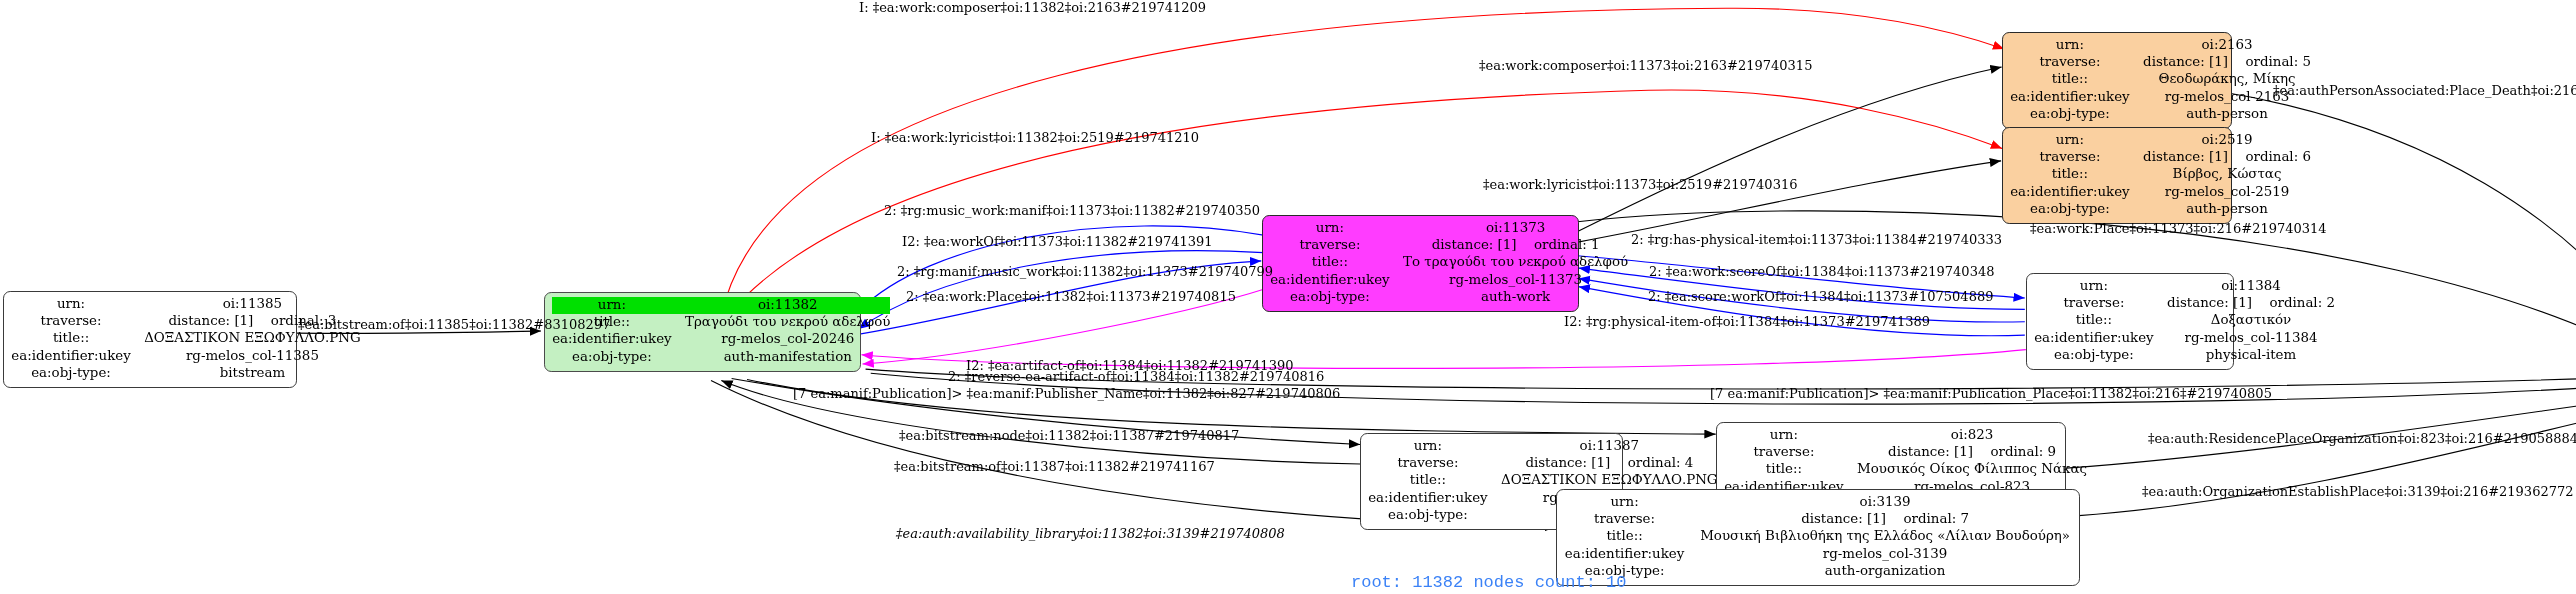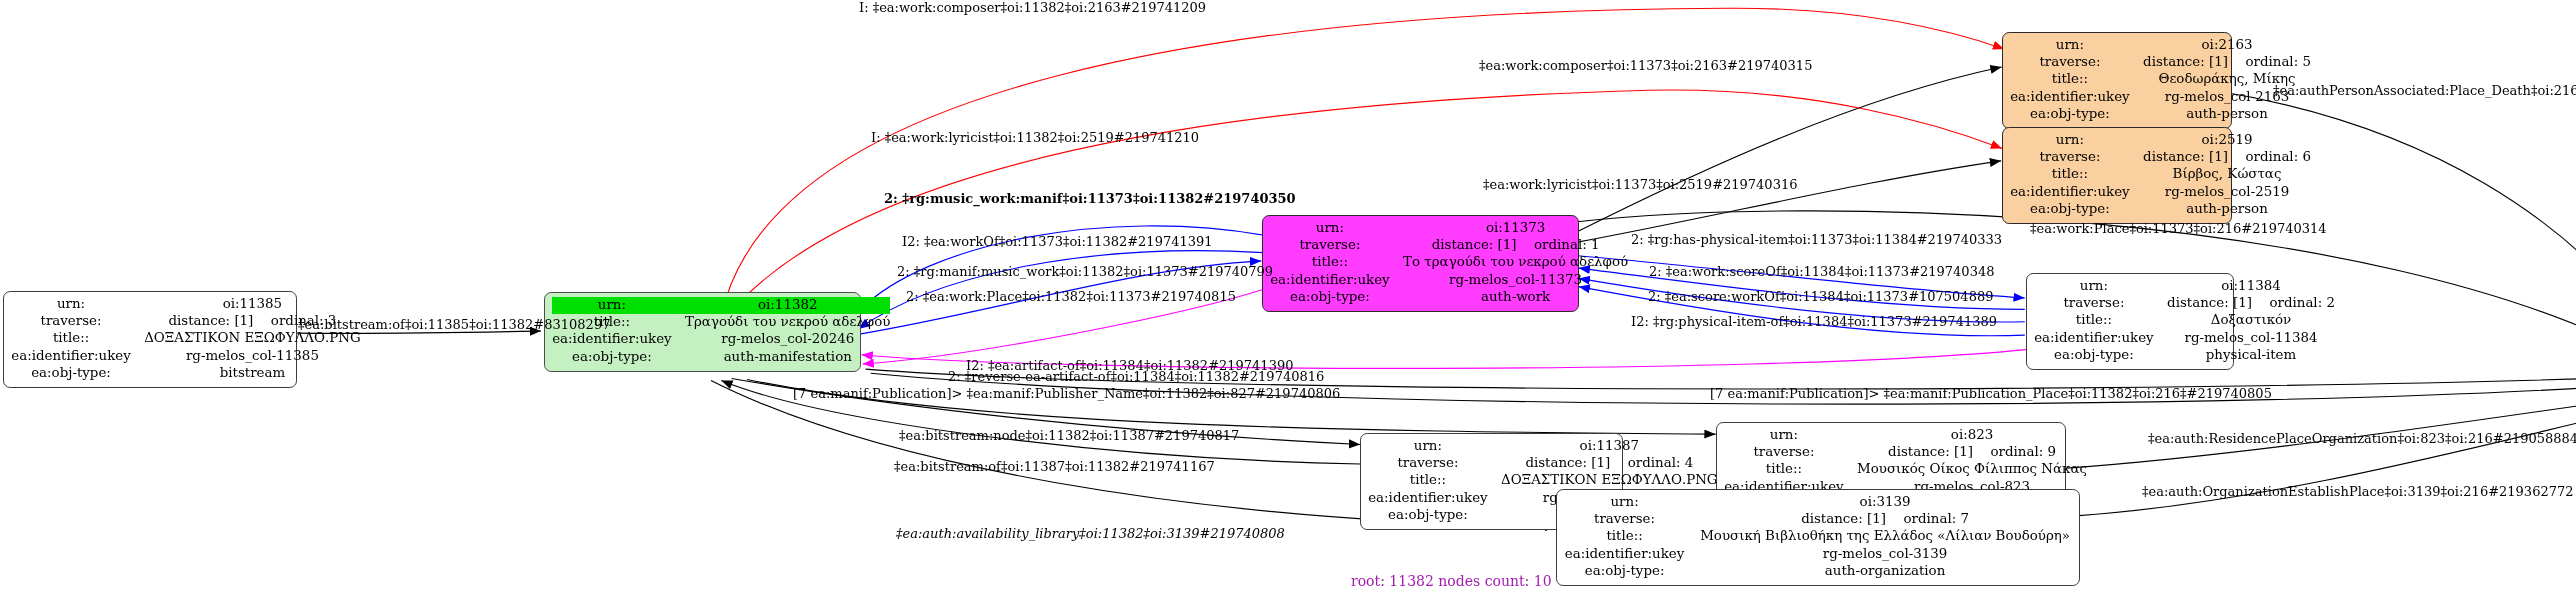--- a/index.html
+++ b/index.html
@@ -17,21 +17,21 @@
   .node td{font-size:13.4px;line-height:1.22;white-space:nowrap;
            vertical-align:top;padding:0 0 1px 0;color:#000;}
   .node td.k{padding-right:13.4px;}
   .node td.v{}
   .hl-row td{background:#00e000;}
   .hl-row td.k{background:#00e000;}
   .ordsp{display:inline-block;width:17.5px;}
 
   .elabel{position:absolute;font-size:13px;color:#000;white-space:nowrap;
           line-height:1;}
-  .footer{position:absolute;font-size:14px;color:#a21caf;white-space:nowrap;}
+  .footer{position:absolute;font-size:17px;color:#3b82f6;white-space:nowrap;font-family:Liberation Mono, monospace;}
 </style>
 </head>
 <body>
 
 <div id="canvas">
 
 <svg id="edges" viewBox="0 0 5584 1154" preserveAspectRatio="none">
   <defs>
     <marker id="ah-black" markerWidth="12" markerHeight="12" refX="10" refY="4" orient="auto" markerUnits="strokeWidth">
       <path d="M0,0 L10,4 L0,8 z" fill="#000000"></path>
@@ -333,29 +333,29 @@
     </tr>
   </tbody>
       </table>
 </div>
 
 <div class="elabel" style="left:859px; top:1px;">I: ‡ea:work:composer‡oi:11382‡oi:2163#219741209</div>
 <div class="elabel" style="left:1479px; top:59px;">‡ea:work:composer‡oi:11373‡oi:2163#219740315</div>
 <div class="elabel" style="left:2273px; top:84px;">‡ea:authPersonAssociated:Place_Death‡oi:2163‡oi:216#221129901</div>
 <div class="elabel" style="left:871px; top:131px;">I: ‡ea:work:lyricist‡oi:11382‡oi:2519#219741210</div>
 <div class="elabel" style="left:1483px; top:178px;">‡ea:work:lyricist‡oi:11373‡oi:2519#219740316</div>
-<div class="elabel" style="left:884px; top:192px;font-weight:bold;">2: ‡rg:music_work:manif‡oi:11373‡oi:11382#219740350</div>
+<div class="elabel" style="left:884px; top:204px;">2: ‡rg:music_work:manif‡oi:11373‡oi:11382#219740350</div>
 <div class="elabel" style="left:2030px; top:222px;">‡ea:work:Place‡oi:11373‡oi:216#219740314</div>
 <div class="elabel" style="left:902px; top:235px;">I2: ‡ea:workOf‡oi:11373‡oi:11382#219741391</div>
 <div class="elabel" style="left:897px; top:265px;">2: ‡rg:manif:music_work‡oi:11382‡oi:11373#219740799</div>
 <div class="elabel" style="left:906px; top:290px;">2: ‡ea:work:Place‡oi:11382‡oi:11373#219740815</div>
 <div class="elabel" style="left:1631px; top:233px;">2: ‡rg:has-physical-item‡oi:11373‡oi:11384#219740333</div>
 <div class="elabel" style="left:1649px; top:265px;">2: ‡ea:work:scoreOf‡oi:11384‡oi:11373#219740348</div>
 <div class="elabel" style="left:1648px; top:290px;">2: ‡ea:score:workOf‡oi:11384‡oi:11373#107504889</div>
-<div class="elabel" style="left:1631px; top:315px;">I2: ‡rg:physical-item-of‡oi:11384‡oi:11373#219741389</div>
+<div class="elabel" style="left:1564px; top:315px;">I2: ‡rg:physical-item-of‡oi:11384‡oi:11373#219741389</div>
 <div class="elabel" style="left:948px; top:334px;margin-top:36px;">2: ‡reverse-ea-artifact-of‡oi:11384‡oi:11382#219740816</div>
 <div class="elabel" style="left:966px; top:359px;">I2: ‡ea:artifact-of‡oi:11384‡oi:11382#219741390</div>
 <div class="elabel" style="left:298px;  top:318px;">‡ea:bitstream:of‡oi:11385‡oi:11382#83108297</div>
 <div class="elabel" style="left:793px; top:387px;">[7 ea:manif:Publication]&gt; ‡ea:manif:Publisher_Name‡oi:11382‡oi:827#219740806</div>
 <div class="elabel" style="left:1710px; top:387px;">[7 ea:manif:Publication]&gt; ‡ea:manif:Publication_Place‡oi:11382‡oi:216‡#219740805</div>
 <div class="elabel" style="left:899px; top:429px;">‡ea:bitstream:node‡oi:11382‡oi:11387#219740817</div>
 <div class="elabel" style="left:894px; top:460px;">‡ea:bitstream:of‡oi:11387‡oi:11382#219741167</div>
 <div class="elabel" style="left:2148px; top:432px;">‡ea:auth:ResidencePlaceOrganization‡oi:823‡oi:216#219058884</div>
 <div class="elabel" style="left:2142px; top:485px;">‡ea:auth:OrganizationEstablishPlace‡oi:3139‡oi:216#219362772</div>
 <div class="elabel" style="left:896px; top:527px;font-style:italic;">‡ea:auth:availability_library‡oi:11382‡oi:3139#219740808</div>

